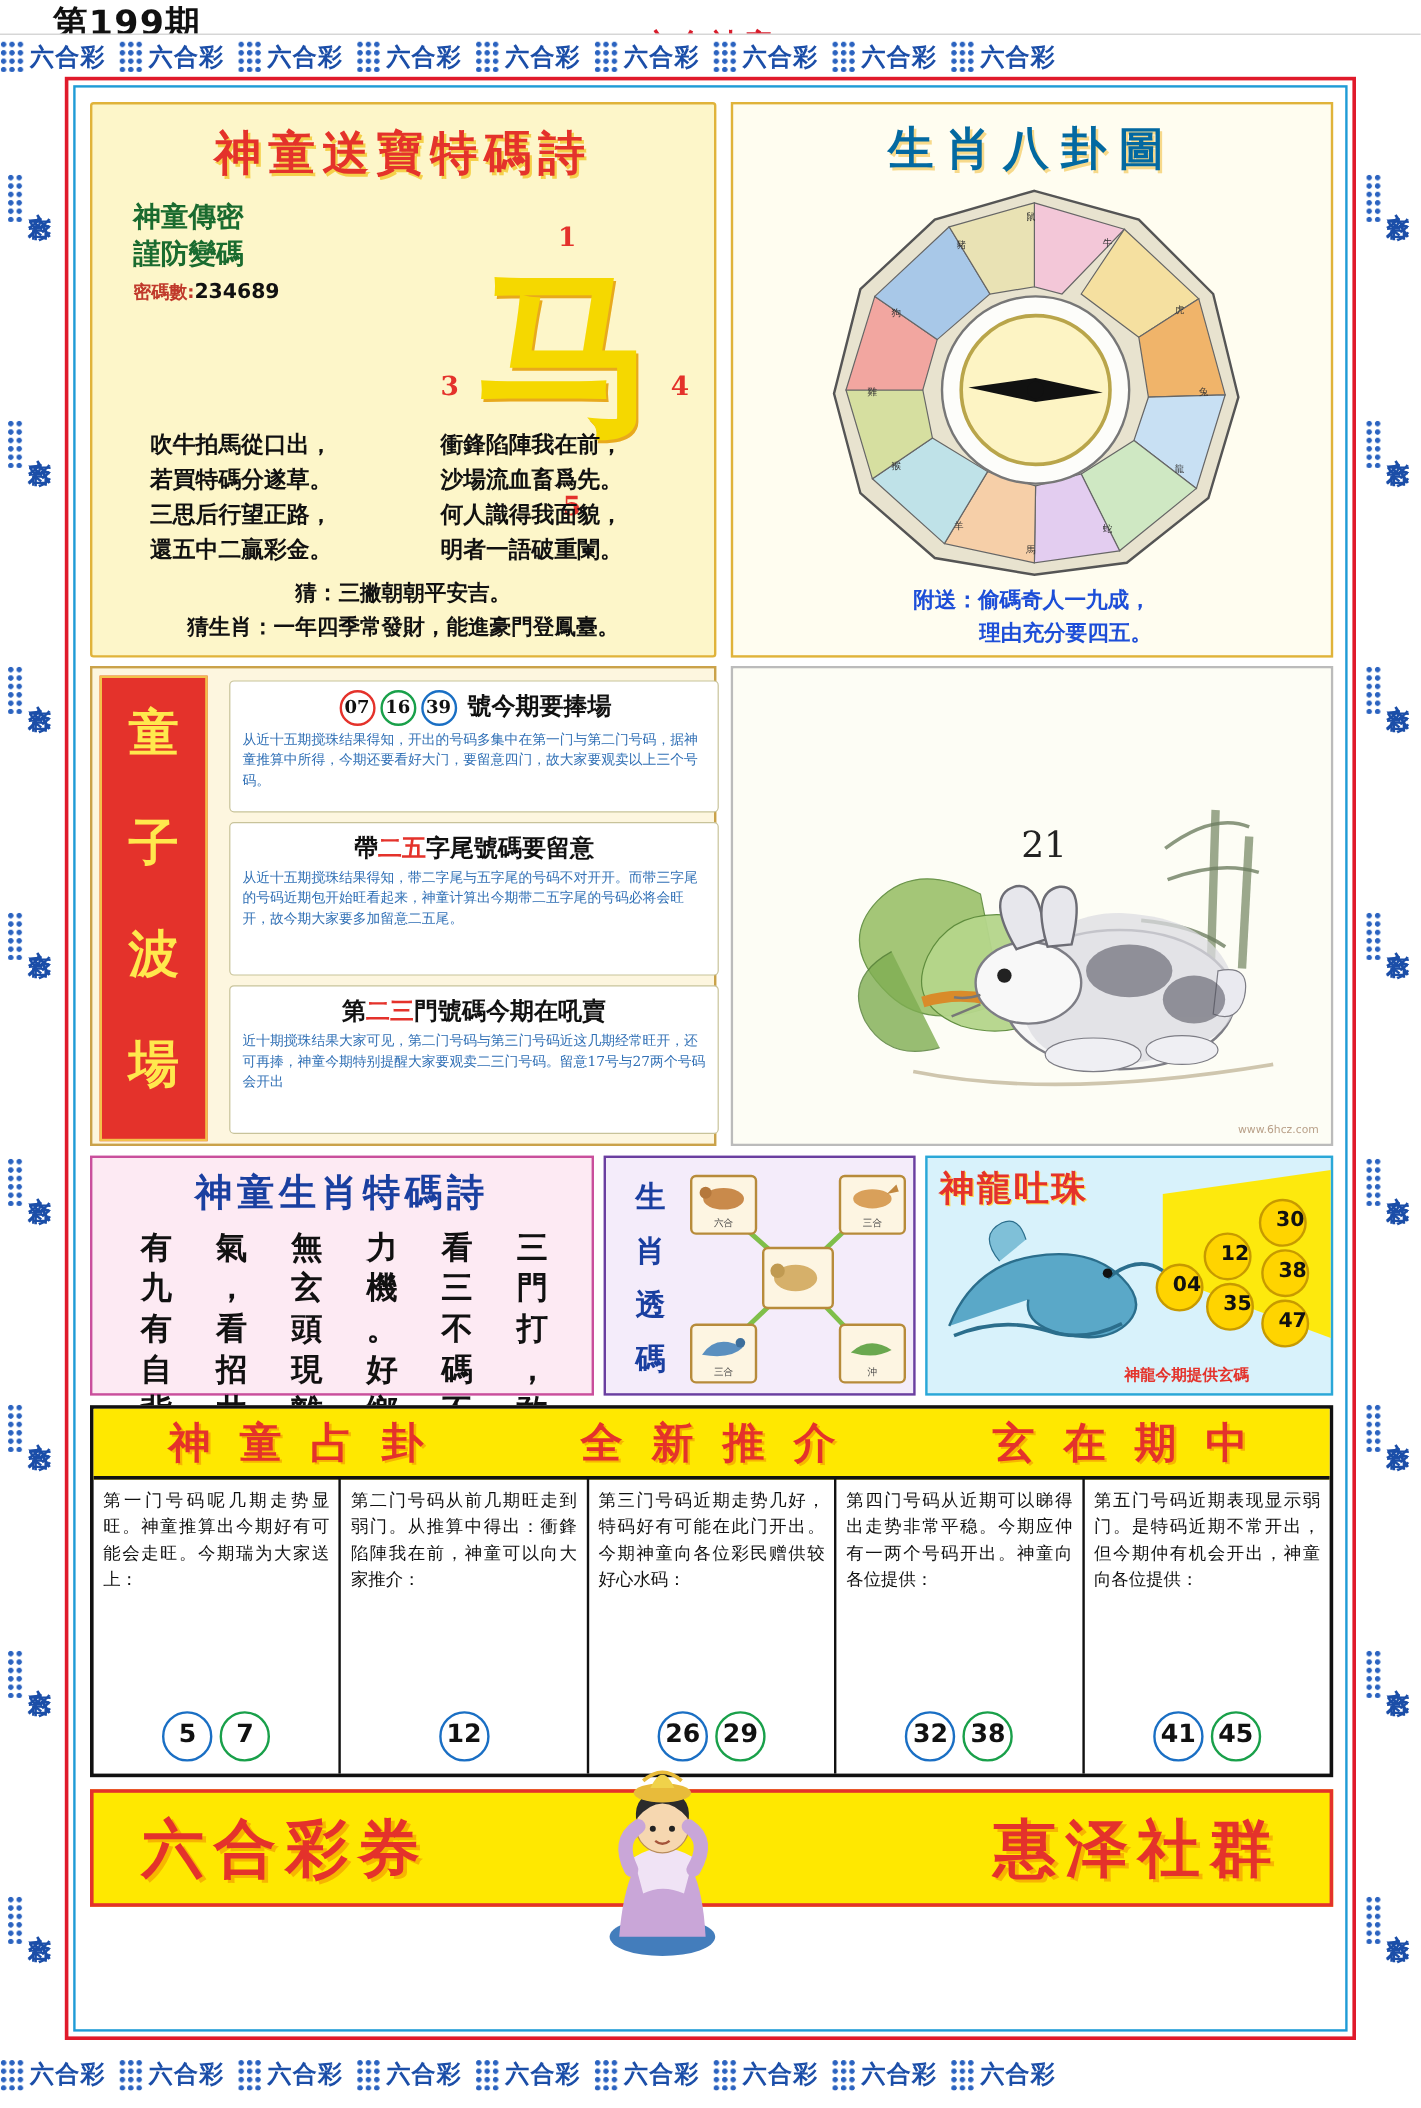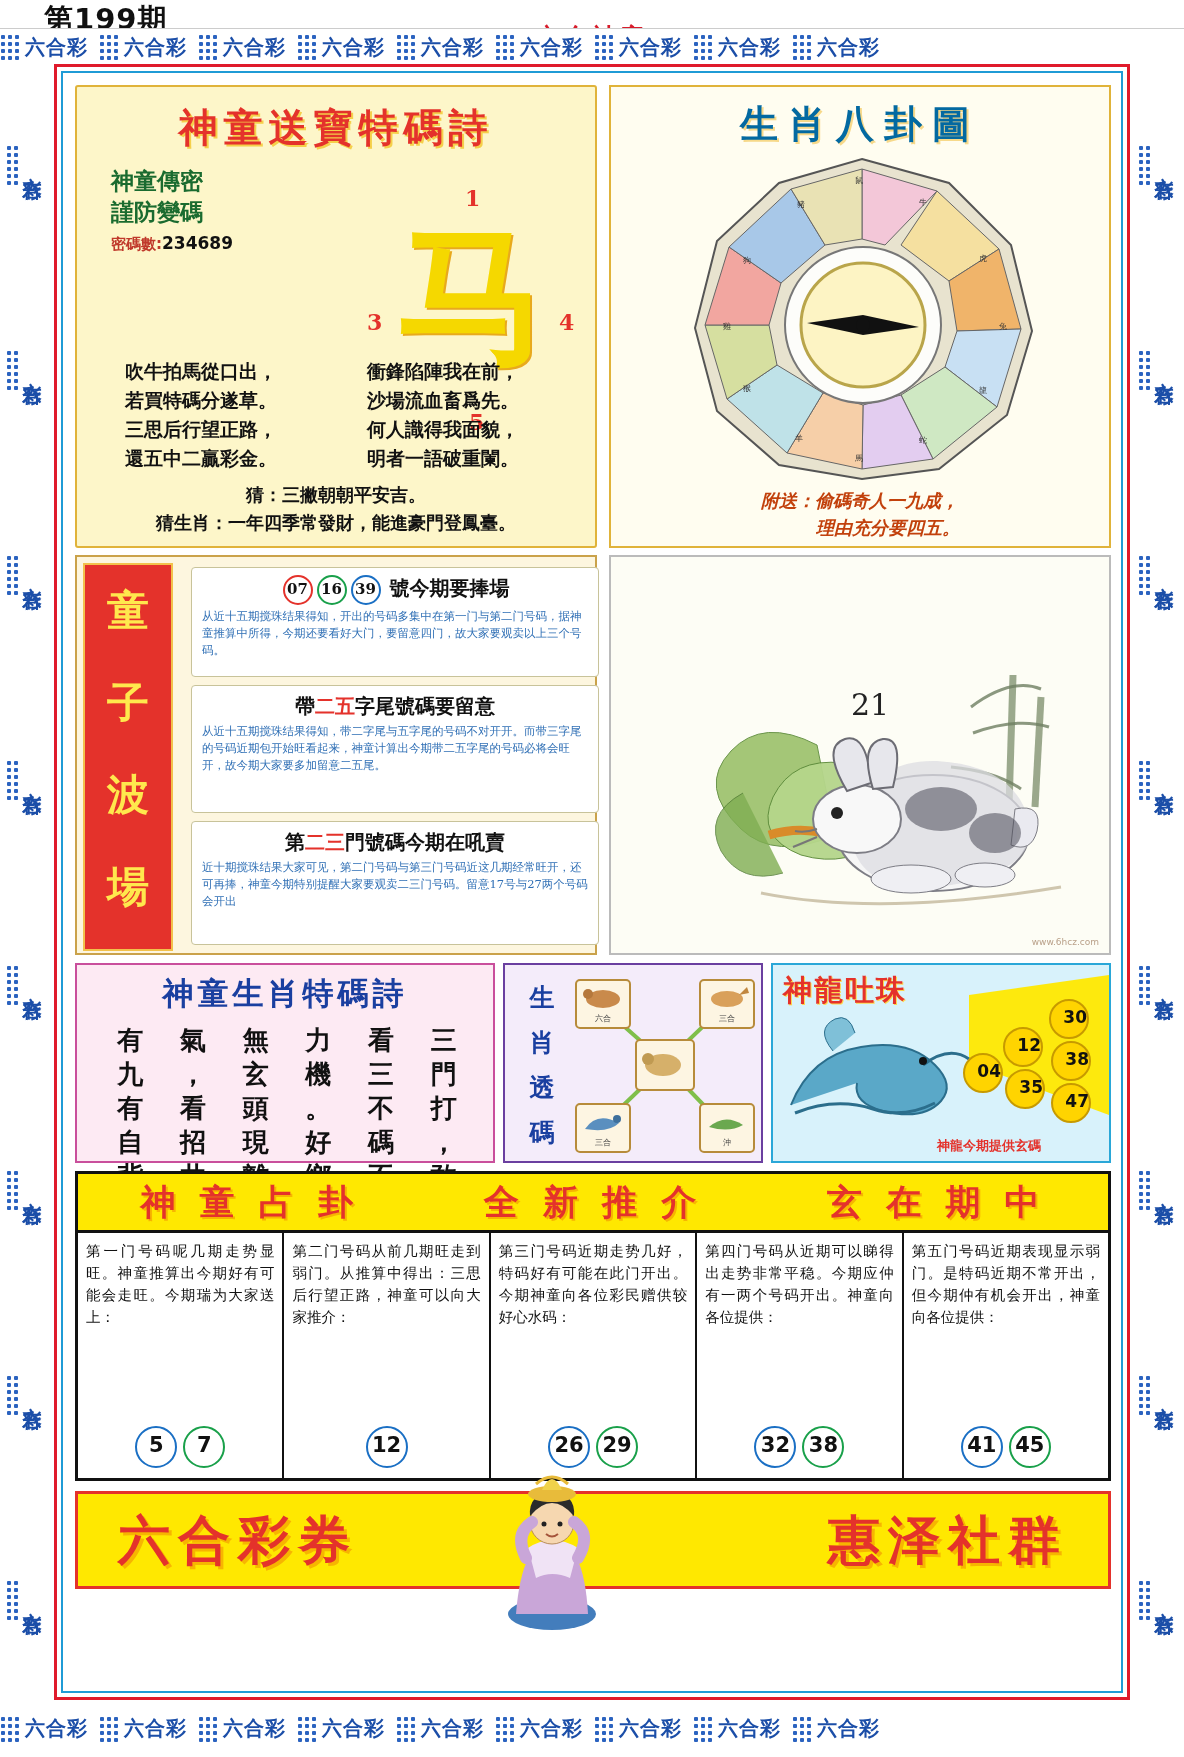--- a/index.html
+++ b/index.html
@@ -49,21 +49,21 @@
   .verse{position:absolute;top:270px;font-size:19px;color:#111;line-height:29px;font-family:"DejaVu Serif",serif;font-weight:bold;}
   .v1{left:48px;}
   .v2{left:290px;}
   .guess{position:absolute;left:0;top:394px;width:100%;text-align:center;font-size:18px;color:#111;font-family:"DejaVu Serif",serif;font-weight:bold;line-height:28px;}
 
   
   .bagua{left:546px;top:12px;width:502px;height:463px;background:#fffdf0;border:2px solid #e0b33a;}
   .bagua-title{position:absolute;left:0;top:12px;width:100%;text-align:center;font-size:38px;font-weight:bold;color:#0369a1;letter-spacing:10px;
     font-family:"DejaVu Serif",serif;text-shadow:2px 2px 0 #f7d98a;}
   .wheel{position:absolute;left:76px;top:66px;width:350px;height:330px;}
-  .bagua-foot{position:absolute;left:0;top:400px;width:100%;text-align:center;font-size:18px;font-weight:bold;color:#c2410c;line-height:27px;font-family:"DejaVu Serif",serif;font-style:italic;}
+  .bagua-foot{position:absolute;left:0;top:400px;width:100%;text-align:center;font-size:18px;font-weight:bold;color:#1d4ed8;line-height:27px;font-family:"DejaVu Serif",serif;}
 
   
   .tongzi{left:12px;top:482px;width:522px;height:400px;background:#fdf6df;border:2px solid #caa24a;}
   .tz-left{position:absolute;left:6px;top:6px;width:86px;height:384px;background:#e4322b;border:2px solid #f2c14b;}
   .tz-left span{display:block;text-align:center;color:#ffe84d;font-size:42px;font-weight:bold;line-height:92px;font-family:"DejaVu Serif",serif;}
   .tz-box{position:absolute;left:114px;width:408px;background:#ffffff;border:1px solid #c8c39a;border-radius:4px;box-sizing:border-box;padding:6px 10px;}
   .tz-hd{text-align:center;font-size:20px;font-weight:bold;color:#111;font-family:"DejaVu Serif",serif;line-height:28px;}
   .tz-hd em{font-style:normal;color:#e4322b;}
   .tz-bd{font-size:11.5px;color:#2f6fb5;line-height:17px;margin-top:3px;font-family:"DejaVu Serif",serif;}
   .ball-sm{display:inline-block;width:26px;height:26px;border-radius:50%;border:2px solid #1a6fc4;background:#fff;color:#111;
@@ -539,21 +539,21 @@
         <span>神 童 占 卦</span>
         <span>全 新 推 介</span>
         <span>玄 在 期 中</span>
       </div>
       <div class="doors-body" id="doors-body">
             <div class="door">
               <p>第一门号码呢几期走势显旺。神童推算出今期好有可能会走旺。今期瑞为大家送上：</p>
               <div class="balls"><span class="ball-md ">5</span><span class="ball-md g">7</span></div>
             </div>
             <div class="door">
-              <p>第二门号码从前几期旺走到弱门。从推算中得出：三思后行望正路，神童可以向大家推介：</p>
+              <p>第二门号码从前几期旺走到弱门。从推算中得出：衝鋒陷陣我在前，神童可以向大家推介：</p>
               <div class="balls"><span class="ball-md ">12</span></div>
             </div>
             <div class="door">
               <p>第三门号码近期走势几好，特码好有可能在此门开出。今期神童向各位彩民赠供较好心水码：</p>
               <div class="balls"><span class="ball-md ">26</span><span class="ball-md g">29</span></div>
             </div>
             <div class="door">
               <p>第四门号码从近期可以睇得出走势非常平稳。今期应仲有一两个号码开出。神童向各位提供：</p>
               <div class="balls"><span class="ball-md ">32</span><span class="ball-md g">38</span></div>
             </div>

